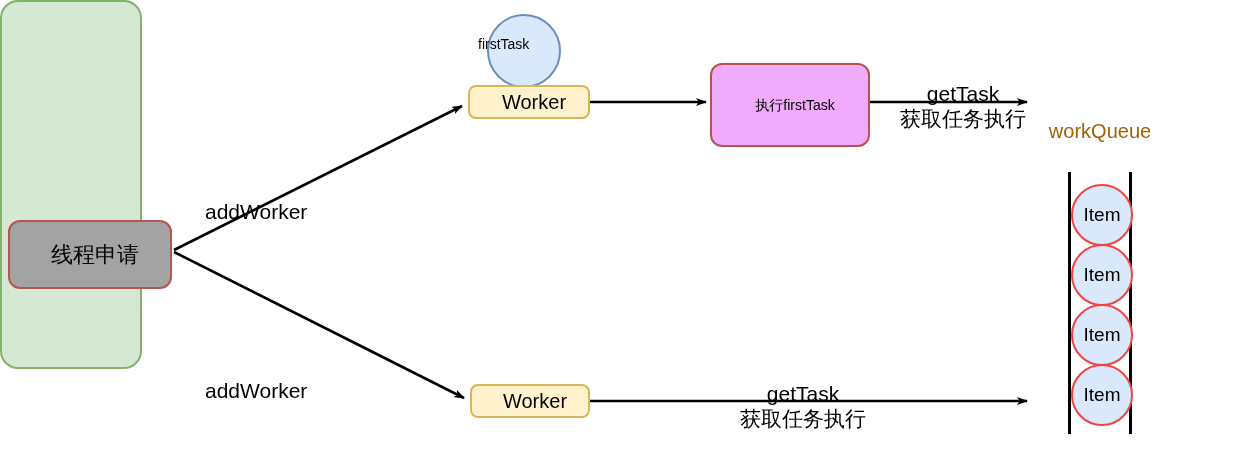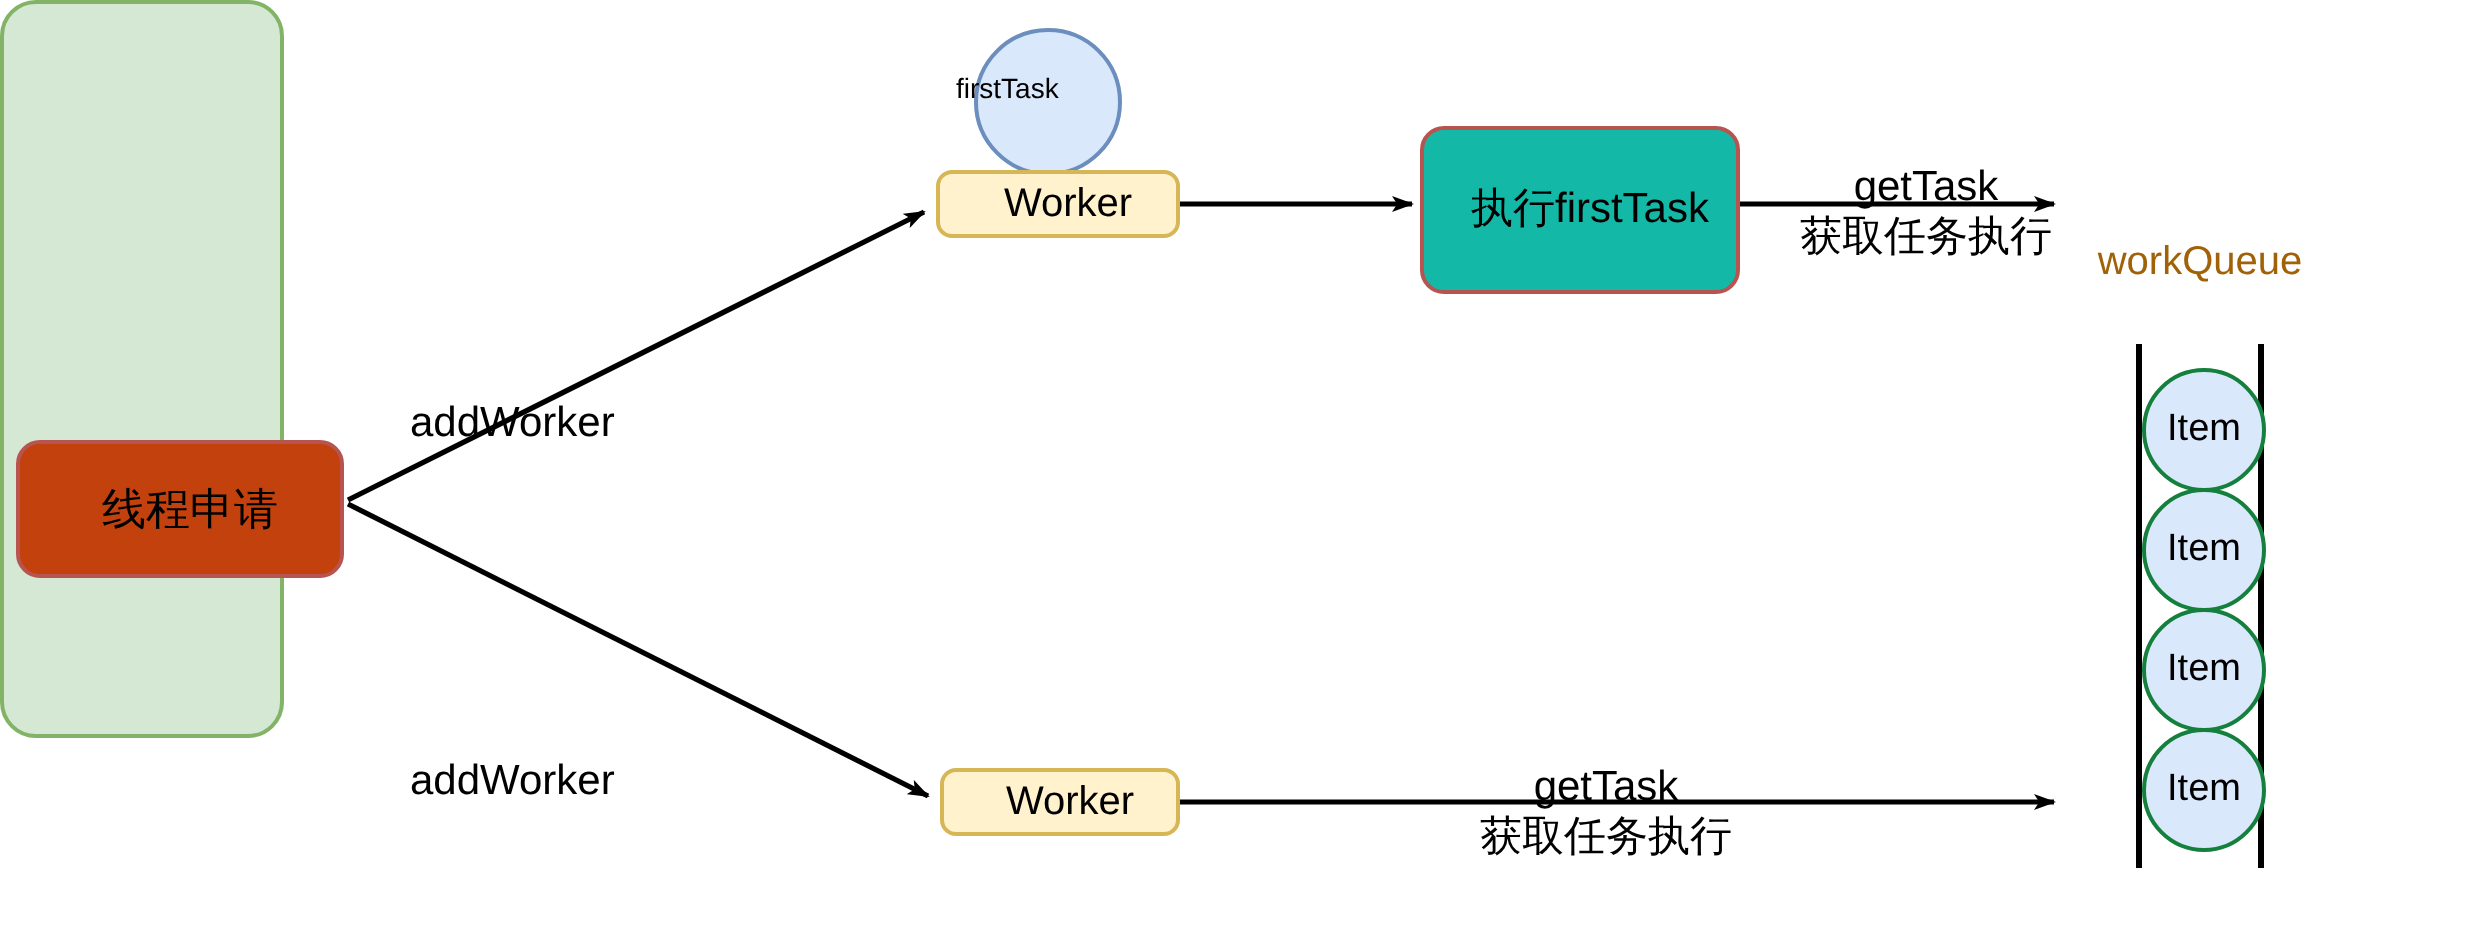--- a/index.html
+++ b/index.html
@@ -59,21 +59,21 @@
     color: #000000;
     white-space: nowrap;
     text-align: center;
     line-height: 1.18;
     background: transparent;
     margin-top: 48px;
   }
   
   #node-thread-request {
     left: 8px;  top: 220px;  width: 164px; height: 69px;
-    background: #c2410c; border-color: #b85450;
+    background: #a3a3a3; border-color: #b85450;
     font-size: 22px;
   }
   #node-worker-top {
     left: 468px; top: 85px;  width: 122px; height: 34px;
     background: #fff2cc; border-color: #d6b656;
     font-size: 20px;
     z-index: 3;
   }
   #node-worker-bottom {
     left: 470px; top: 384px; width: 120px; height: 34px;
@@ -89,22 +89,22 @@
   #label-first-task {
     position: absolute;
     left: 478px; top: 36px;
     font-size: 14px;
     color: #000000;
     z-index: 4;
     white-space: nowrap;
   }
   #node-exec-first-task {
     left: 710px; top: 63px;  width: 160px; height: 84px;
-    background: #14b8a6; border-color: #b85450;
-    font-size: 21px;
+    background: #f0abfc; border-color: #b85450;
+    font-size: 14px;
   }
   #node-work-queue {
     left: 1031px; top: 85px; width: 138px; height: 365px;
     background: #d5e8d4; border-color: #82b366;
     border-radius: 18px;
     border-width: 2px; border-style: solid;
     display: block;
   }
   #label-work-queue {
     position: absolute;
@@ -123,21 +123,21 @@
     z-index: 2;
   }
   #queue-rail-left  { left: 1068px; }
   #queue-rail-right { left: 1129px; }
   .queue-item {
     position: absolute;
     width: 58px; height: 58px;
     left: 1071px;
     border-radius: 50%;
     background: #dae8fc;
-    border: 2px solid #15803d;
+    border: 2px solid #ef4444;
     display: flex;
     align-items: center;
     justify-content: center;
     font-size: 19px;
     color: #000000;
     z-index: 3;
   }
   
   #edge-label-add-worker-top    { left: 205px; top: 152px; font-size: 21px; }
   #edge-label-add-worker-bottom { left: 205px; top: 331px; font-size: 21px; }

